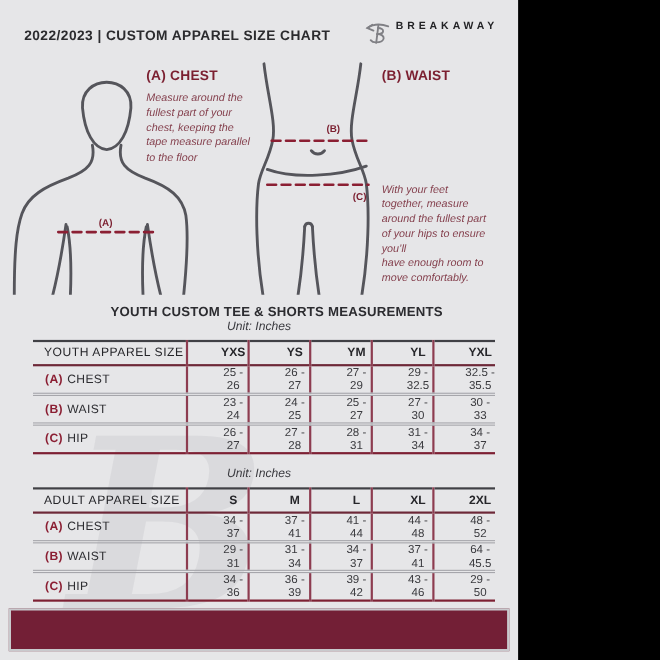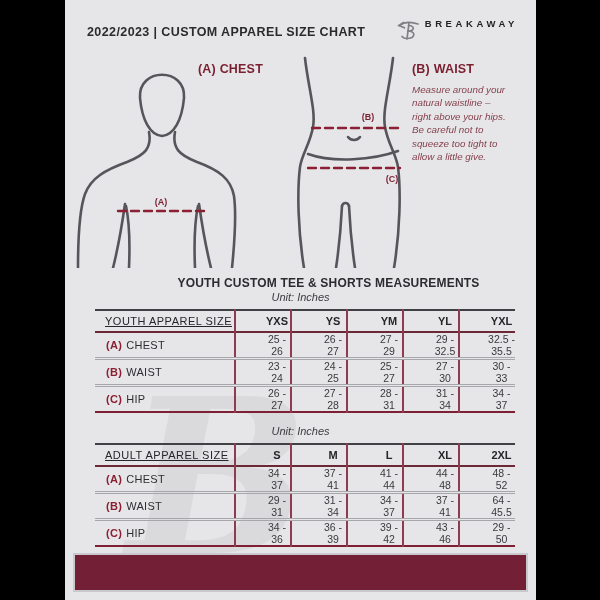--- a/index.html
+++ b/index.html
@@ -1,20 +1,20 @@
 <!DOCTYPE html>
 <html><head>
 <meta charset="utf-8">
 <style>
   * { box-sizing: border-box; margin: 0; padding: 0; }
   html, body { width: 600px; height: 600px; background: #000; overflow: hidden; }
   body { font-family: "Liberation Sans", sans-serif; }
 
   .page {
-    position: relative; width: 471px; height: 600px; margin-left: 65px;
+    position: relative; width: 471px; height: 600px; 
     background: #e6e6e8; overflow: hidden;
   }
 
   
   .header { position: absolute; left: 22px; right: 18px; top: 16px; height: 32px;
             display: flex; justify-content: space-between; align-items: center; z-index: 2; }
   .header-title { font-size: 12.5px; font-weight: bold; letter-spacing: 0.4px; color: #2b2b2e; }
   .brand { display: flex; align-items: flex-start; gap: 6px; }
   .brand-name { font-size: 9.5px; font-weight: bold; letter-spacing: 3.6px; color: #232326; }
 
@@ -28,35 +28,35 @@
 
   
   .inst { position: absolute; z-index: 2; }
   .inst h3 { font-size: 12.5px; font-weight: bold; color: #7b1f30; margin-bottom: 7px; letter-spacing: 0.2px; }
   .inst p { font-size: 9.8px; font-style: italic; line-height: 13.4px; color: #85414e; white-space: pre-line; }
   .inst-a { left: 133px; top: 62px; width: 100px; }
   .inst-b { left: 347px; top: 62px; width: 112px; }
   .inst-c { left: 347px; top: 166px; width: 120px; }
 
   
-  .tbl-title { position: absolute; left: 12px; width: 100%; text-align: center; z-index: 2;
+  .tbl-title { position: absolute; left: 0; width: 100%; text-align: center; z-index: 2;
                font-size: 12px; font-weight: bold; letter-spacing: 0.2px; color: #2c2c30; padding-left: 32px; }
   .tbl-unit  { position: absolute; left: 0; width: 100%; text-align: center; z-index: 2;
                font-size: 11px; font-style: italic; color: #3b3b40; }
   .size-table { position: absolute; left: 30px; width: 420px; border-collapse: collapse;
                 table-layout: fixed; z-index: 2; }
   .size-table col.c0 { width: 140px; }
   .size-table col.cn { width: 56px; }
   .size-table thead tr { border-top: 2px solid #404045; border-bottom: 2px solid #6d2838; }
   .size-table tbody tr { border-bottom: 3px double #a6a6ab; }
   .size-table tbody tr:last-child { border-bottom: 2px solid #7d2033; }
   .size-table th, .size-table td { border-left: 2px solid #8d3c50; padding-left: 28px; }
   .size-table th:first-child, .size-table td:first-child { border-left: none; }
   .size-table thead th { height: 22px; font-size: 11px; font-weight: bold; color: #26262a; text-align: center; }
-  .size-table thead th.first { font-weight: normal; text-align: left; padding-left: 10px; letter-spacing: 0.5px; text-decoration: underline; }
+  .size-table thead th.first { font-weight: normal; text-align: left; padding-left: 10px; letter-spacing: 0.5px; }
   .size-table tbody td { height: 23px; font-size: 10.5px; color: #3a3a3e; text-align: center; }
   .size-table tbody td.label { text-align: left; padding-left: 11px; font-size: 11px; color: #2e2e32;
                                letter-spacing: 0.3px; }
   .size-table .prefix { color: #8b1f33; font-weight: bold; margin-right: 4px; }
   .youth-title { top: 276px; } .youth-unit { top: 291px; } .youth-table { top: 309px; }
   .adult-title { top: 410px; } .adult-unit { top: 425px; } .adult-table { top: 443px; }
 
   
   .watermark { position: absolute; left: 62px; top: 398px; z-index: 0;
                font-family: "DejaVu Serif", serif; font-size: 215px; line-height: 160px;
@@ -108,31 +108,37 @@
     <path d="M 64,150 C 63,170 61,192 58,212"></path>
     <path d="M 71,150 C 72,170 74,192 77,212"></path>
     <path class="dash" d="M 34,72 L 120,72"></path>
     <path class="dash" d="M 30,112 L 122,112"></path>
     <text x="90" y="64" text-anchor="middle">(B)</text>
     <text x="114" y="126" text-anchor="middle">(C)</text>
   </svg>
 
   <div class="inst inst-a">
     <h3>(A) CHEST</h3>
+    <p>Measure around the
+fullest part of your
+chest, keeping the
+tape measure parallel
+to the floor</p>
   </div>
   <div class="inst inst-b">
     <h3>(B) WAIST</h3>
-    <p>Measure around your
-natural waistline –
-right above your hips.
-Be careful not to
-squeeze too tight to
-allow a little give.</p>
   </div>
   <div class="inst inst-c">
+    <p>With your feet
+together, measure
+around the fullest part
+of your hips to ensure
+you’ll
+have enough room to
+move comfortably.</p>
   </div>
 
   <div class="watermark">B</div>
 
   <div class="tbl-title youth-title">YOUTH CUSTOM TEE &amp; SHORTS MEASUREMENTS</div>
   <div class="tbl-unit youth-unit">Unit: Inches</div>
   <table class="size-table youth-table">
     <colgroup>
         <col class="c0">
         <col class="cn">

